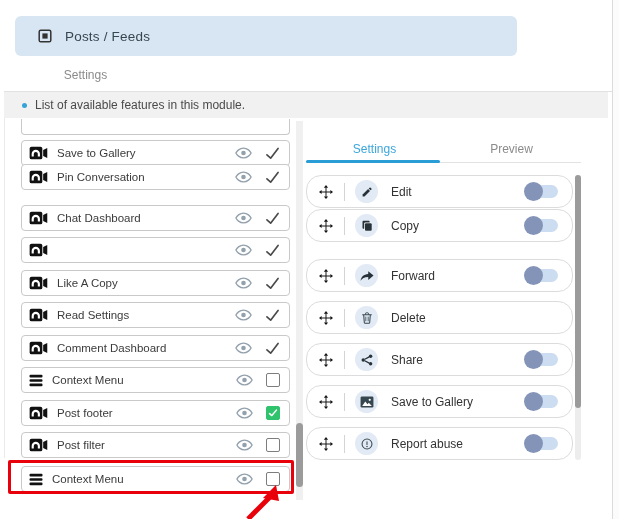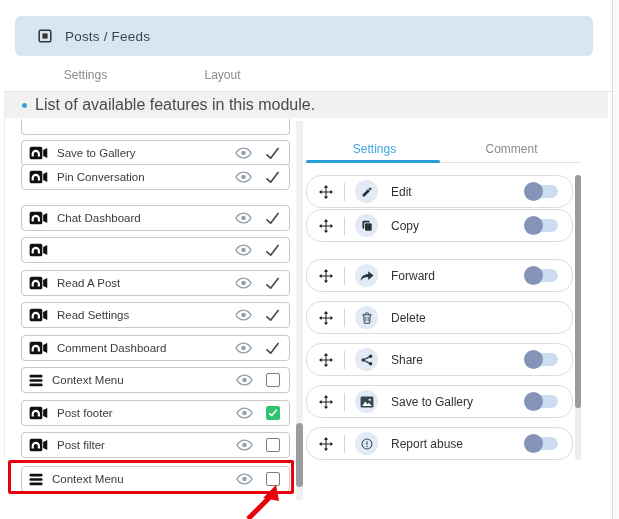--- a/index.html
+++ b/index.html
@@ -6,21 +6,21 @@
   html,body { width:619px; height:519px; }
   body {
     font-family: "Liberation Sans", sans-serif;
     background:#ffffff; position:relative; overflow:hidden;
     color:#3a3a3a;
   }
   .abs { position:absolute; }
 
   
   .header-bar {
-    left:15px; top:16px; width:578px; height:40px;
+    left:15px; top:16px; width:502px; height:40px;
     background:#d8e6f3; border-radius:6px;
     display:flex; align-items:center; padding-left:23px; gap:13px;
   }
   .header-title { font-size:13.5px; color:#37474f; letter-spacing:.2px; }
 
   
   .main-tabs { left:17px; top:58px; width:411px; height:33px; display:flex; }
   .main-tab {
     width:137px; display:flex; align-items:center; justify-content:center;
     font-size:12px; color:#8b8b8b; cursor:pointer; position:relative;
@@ -31,21 +31,21 @@
     height:3px; background:#2a9cd6; border-radius:2px;
   }
   .tabs-divider { left:4px; top:91px; width:608px; height:1px; background:#e2e2e2; }
 
   
   .info-bar {
     left:4px; top:92px; width:604px; height:26px; background:#f1f1f2;
     display:flex; align-items:center; padding-left:18px; gap:8px;
   }
   .info-dot { width:5px; height:5px; border-radius:50%; background:#35a3d8; }
-  .info-text { font-size:16px; color:#4a4a4a; }
+  .info-text { font-size:12px; color:#4a4a4a; }
 
   .left-edge-line { left:4px; top:118px; width:1px; height:340px; background:#eaeaea; }
   .page-right-line { left:612px; top:0; width:1px; height:519px; background:#dcdcdc; }
   .page-right-strip { left:613px; top:0; width:6px; height:519px; background:#fbfbfb; }
 
   
   .feat-item {
     left:21px; width:269px; height:26px;
     background:#fff; border:1px solid #c9c9c9; border-radius:4px;
     display:flex; align-items:center; padding:0 9px 0 7px;
@@ -188,21 +188,20 @@
 
 <div class="abs header-bar">
   <svg class="abs" style="position:static;width:14px;height:14px">
       <use href="#sym-ballot"></use>
     </svg>
   <span class="header-title">Posts / Feeds</span>
 </div>
 
 <div class="abs main-tabs">
   <div class="main-tab">Settings</div>
-  <div class="main-tab">Layout</div>
 </div>
 <div class="abs tabs-divider"></div>
 
 <div class="abs info-bar">
   <span class="info-dot"></span>
   <span class="info-text">List of available features in this module.</span>
 </div>
 
 <div class="abs left-edge-line"></div>
 
@@ -264,21 +263,21 @@
     <svg class="icon-check">
         <use href="#sym-check"></use>
       </svg>
   </span>
 </div>
 
 <div class="abs feat-item" style="top:270px">
   <svg class="icon-cam">
       <use href="#sym-cam"></use>
     </svg>
-  <span class="feat-label">Read A Post</span>
+  <span class="feat-label">Like A Copy</span>
   <span class="feat-right">
     <svg class="icon-eye">
         <use href="#sym-eye"></use>
       </svg>
     <svg class="icon-check">
         <use href="#sym-check"></use>
       </svg>
   </span>
 </div>
 
@@ -372,21 +371,21 @@
 <div class="abs list-thumb"></div>
 
 <div class="abs red-rect"></div>
 <svg class="abs arrow-svg" viewBox="0 0 60 38">
   <line x1="20" y1="36" x2="43" y2="13" stroke="#e8000b" stroke-width="5"></line>
   <polygon points="48,2 51,18 35,15" fill="#e8000b"></polygon>
 </svg>
 
 <div class="abs detail-tabs">
   <div class="detail-tab active">Settings</div>
-  <div class="detail-tab">Comment</div>
+  <div class="detail-tab">Preview</div>
 </div>
 <div class="abs detail-tabs-divider"></div>
 <div class="abs detail-tabs-underline"></div>
 
 <div class="abs detail-row" style="top:175px">
   <svg class="drag-handle">
       <use href="#sym-move"></use>
     </svg>
   <span class="row-divider"></span>
   <span class="row-circle">

